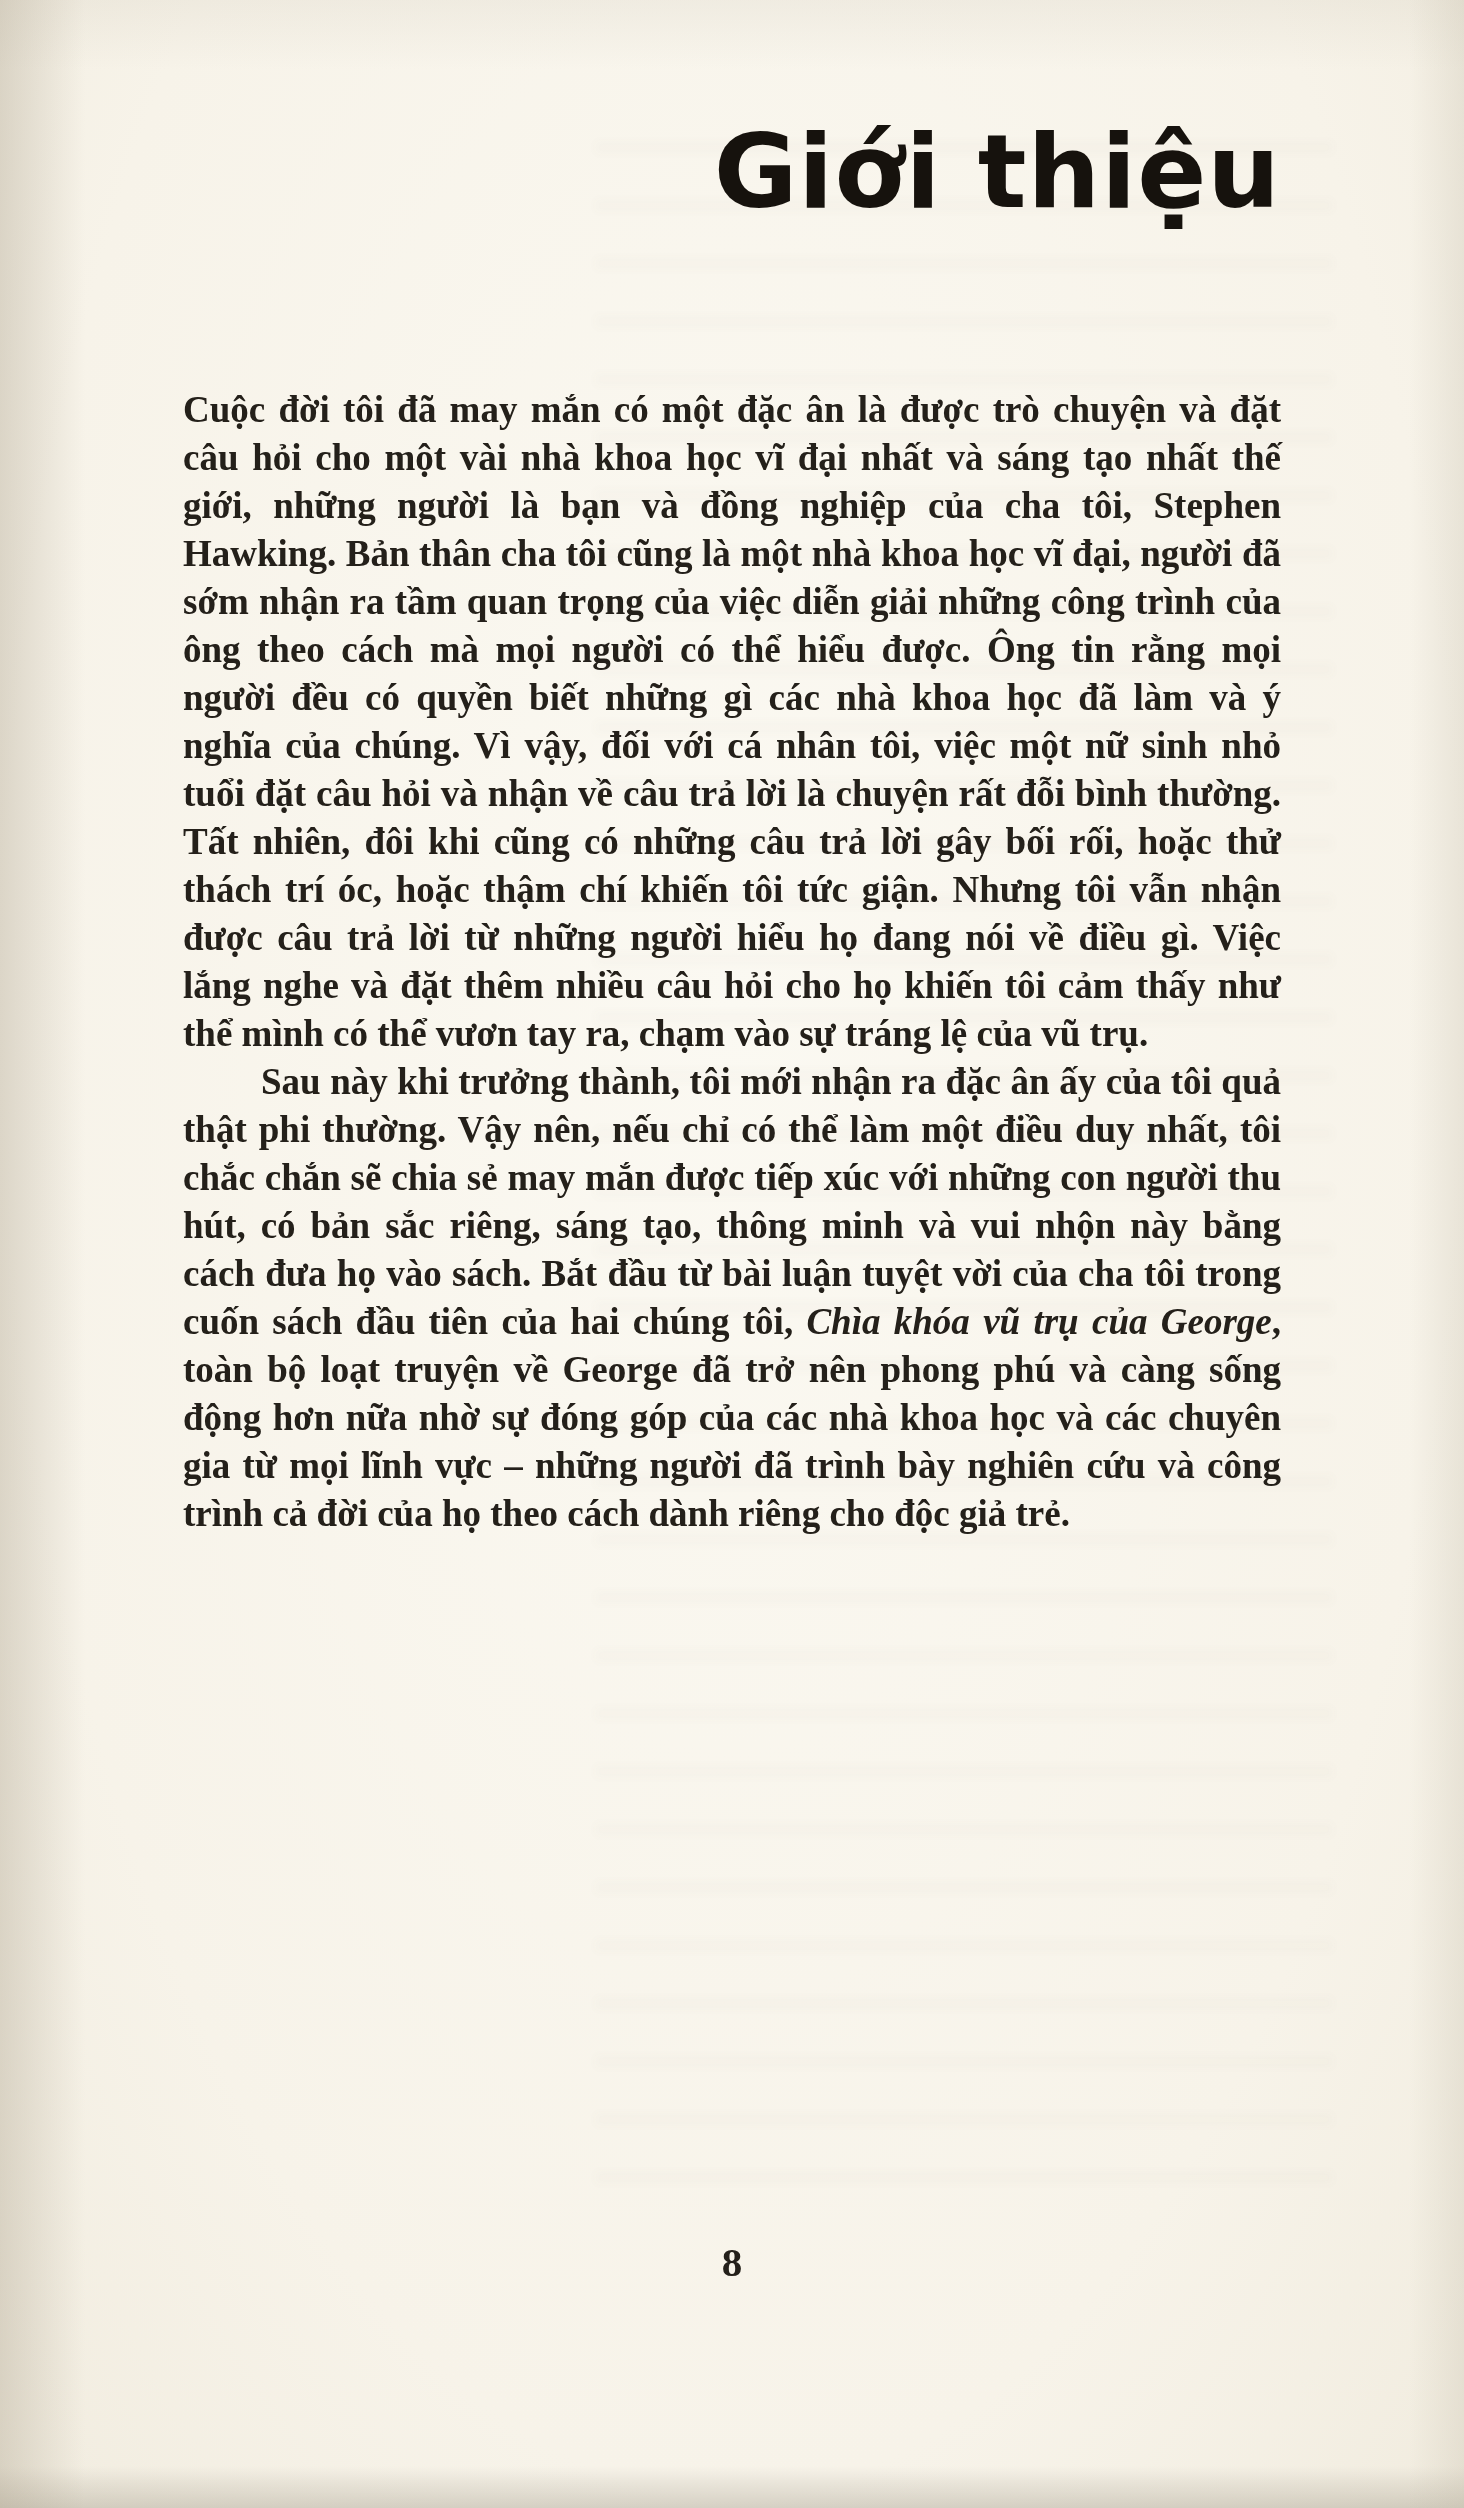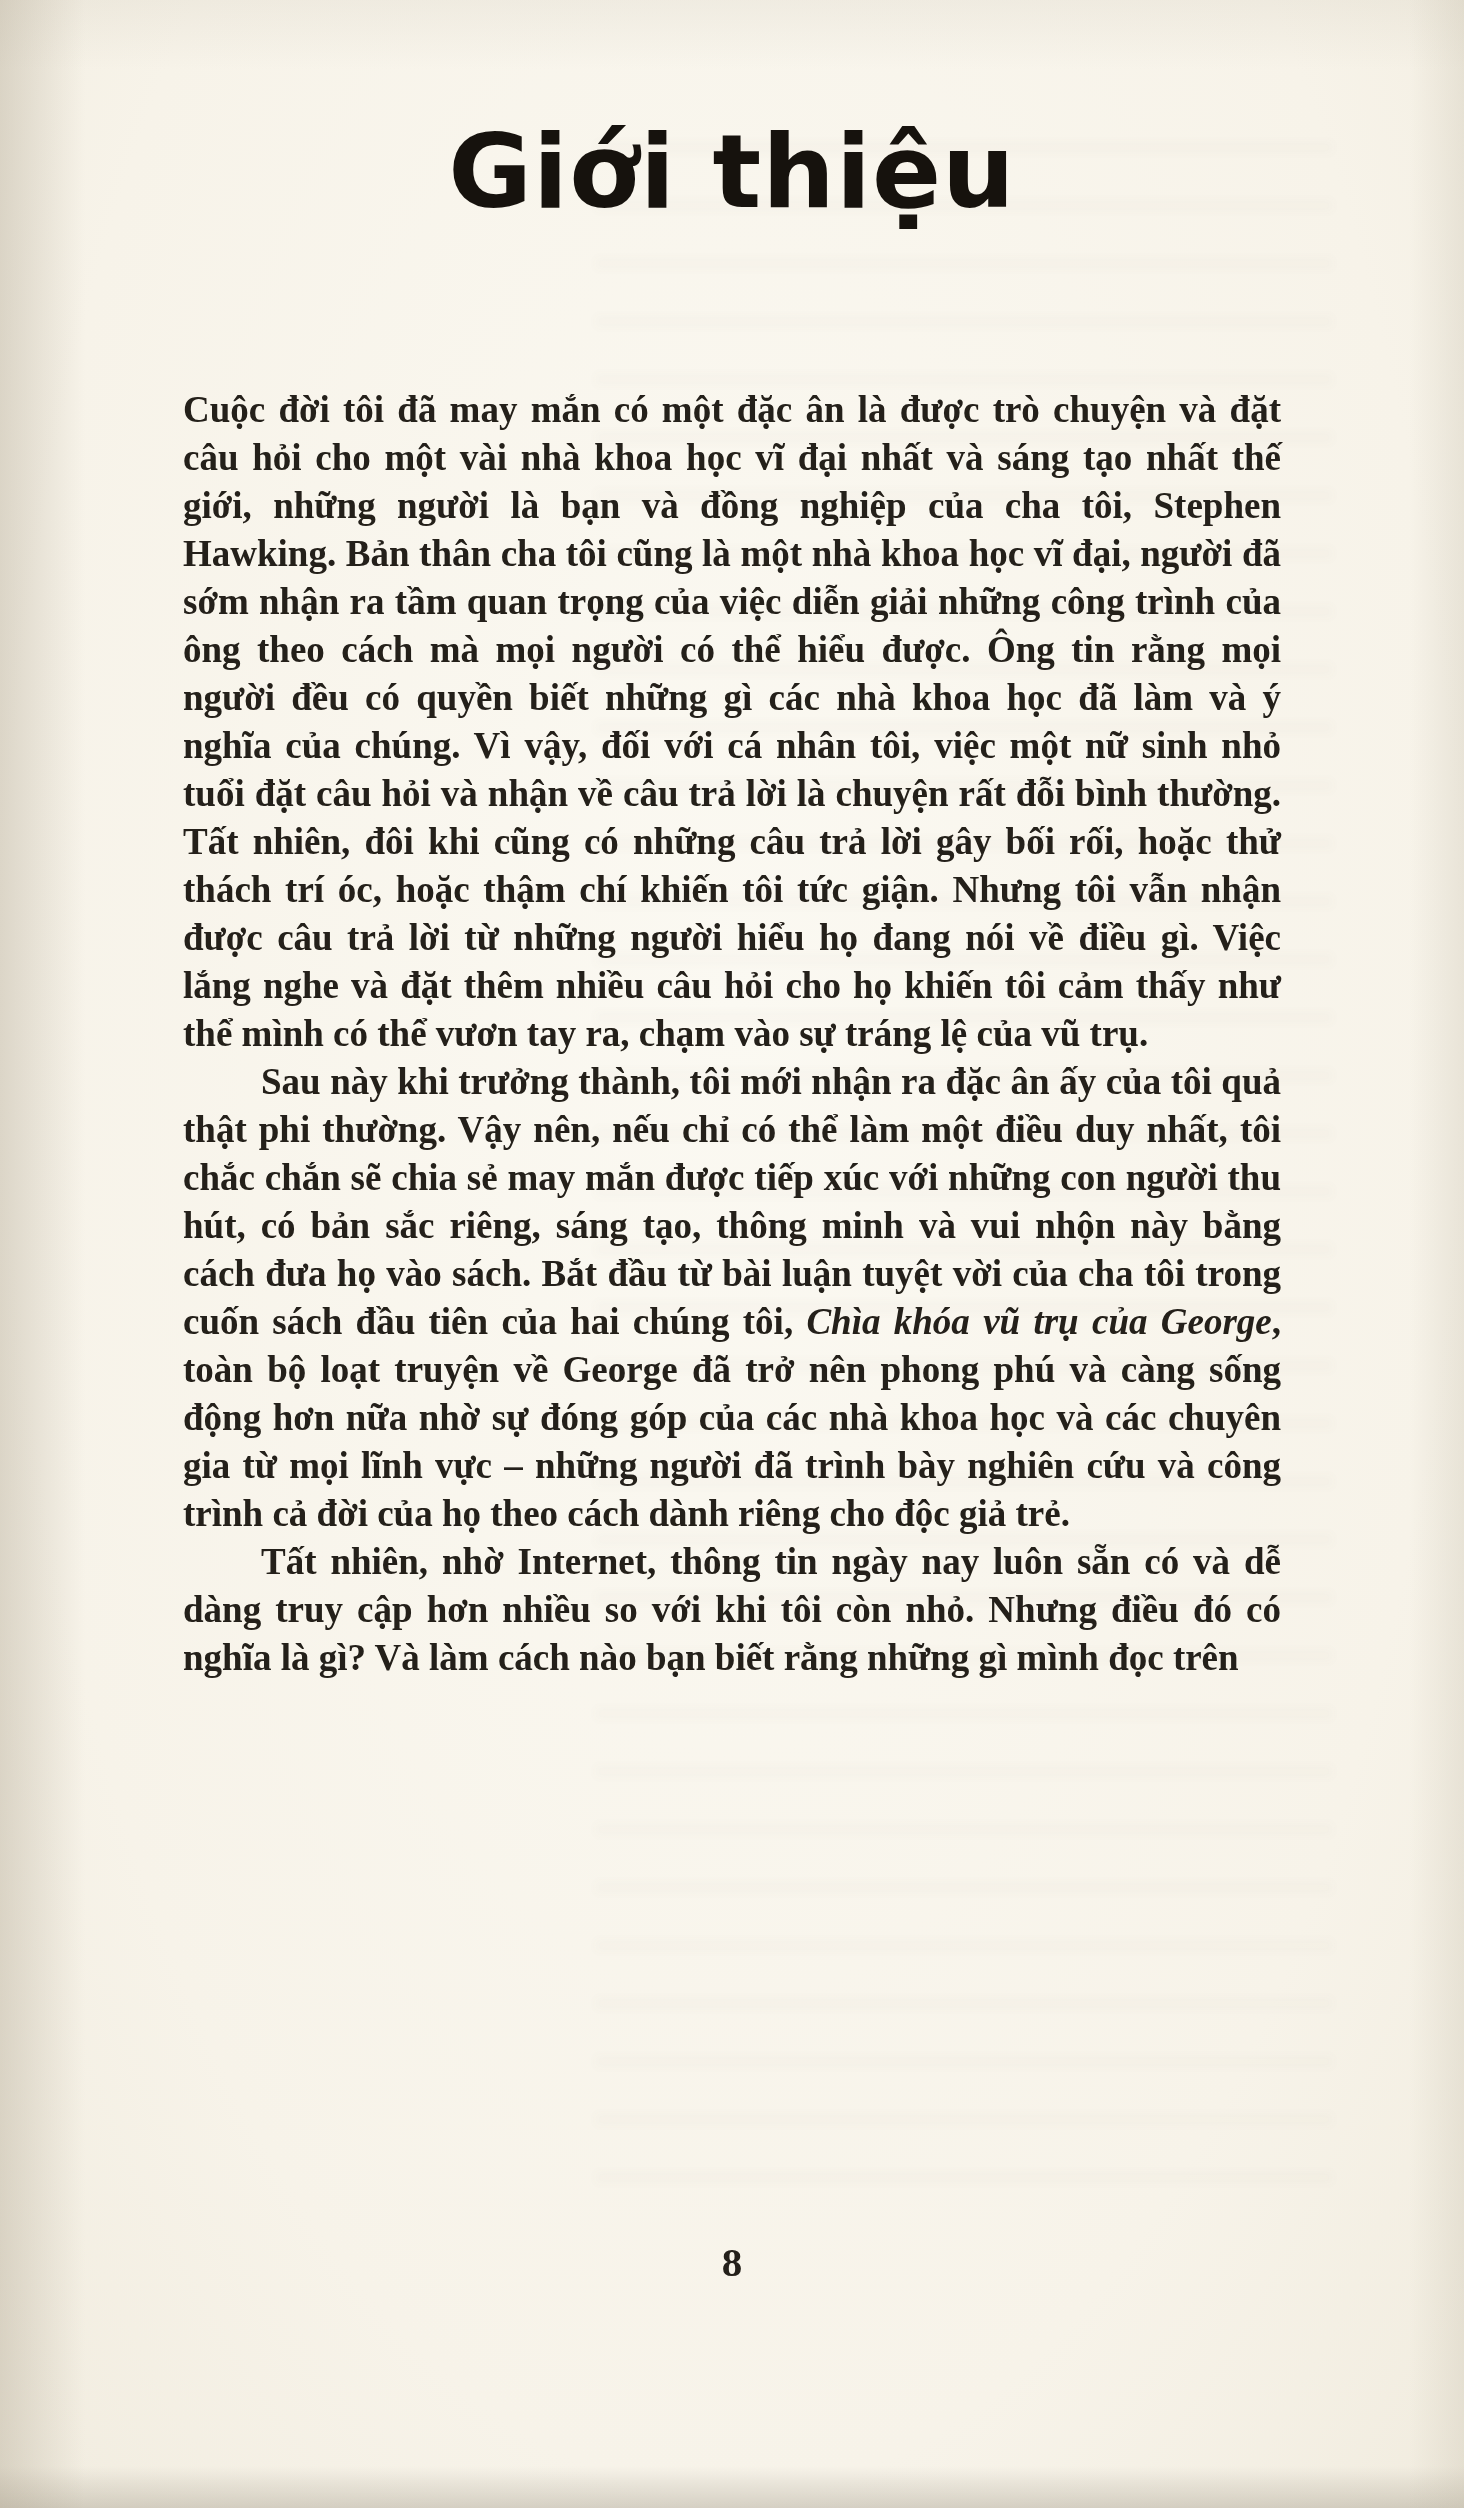--- a/index.html
+++ b/index.html
@@ -46,21 +46,21 @@
     inset: 0;
     padding: 116px 183px 0 183px;
   }
 
   .title {
     font-family: "DejaVu Sans", sans-serif;
     font-weight: 800;
     font-size: 102px;
     line-height: 1.1;
     letter-spacing: 1px;
-    text-align: center;
+    text-align: right;
     color: #16120d;
     margin-bottom: 158px;
   }
 
   .body-text {
     font-size: 37px;
     line-height: 48px;
     font-weight: 600;
     text-align: justify;
     color: #24201a;
@@ -90,19 +90,18 @@
 <div class="page">
 
   <h1 class="title">Giới thiệu</h1>
 
   <div class="body-text">
 
     <p class="para">Cuộc đời tôi đã may mắn có một đặc ân là được trò chuyện và đặt câu hỏi cho một vài nhà khoa học vĩ đại nhất và sáng tạo nhất thế giới, những người là bạn và đồng nghiệp của cha tôi, Stephen Hawking. Bản thân cha tôi cũng là một nhà khoa học vĩ đại, người đã sớm nhận ra tầm quan trọng của việc diễn giải những công trình của ông theo cách mà mọi người có thể hiểu được. Ông tin rằng mọi người đều có quyền biết những gì các nhà khoa học đã làm và ý nghĩa của chúng. Vì vậy, đối với cá nhân tôi, việc một nữ sinh nhỏ tuổi đặt câu hỏi và nhận về câu trả lời là chuyện rất đỗi bình thường. Tất nhiên, đôi khi cũng có những câu trả lời gây bối rối, hoặc thử thách trí óc, hoặc thậm chí khiến tôi tức giận. Nhưng tôi vẫn nhận được câu trả lời từ những người hiểu họ đang nói về điều gì. Việc lắng nghe và đặt thêm nhiều câu hỏi cho họ khiến tôi cảm thấy như thể mình có thể vươn tay ra, chạm vào sự tráng lệ của vũ trụ.</p>
 
     <p class="para indent"><span>Sau này khi trưởng thành, tôi mới nhận ra đặc ân ấy của tôi quả thật phi thường. Vậy nên, nếu chỉ có thể làm một điều duy nhất, tôi chắc chắn sẽ chia sẻ may mắn được tiếp xúc với những con người thu hút, có bản sắc riêng, sáng tạo, thông minh và vui nhộn này bằng cách đưa họ vào sách. Bắt đầu từ bài luận tuyệt vời của cha tôi trong cuốn sách đầu tiên của hai chúng tôi, </span><em class="book-title">Chìa khóa vũ trụ của George</em><span>, toàn bộ loạt truyện về George đã trở nên phong phú và càng sống động hơn nữa nhờ sự đóng góp của các nhà khoa học và các chuyên gia từ mọi lĩnh vực – những người đã trình bày nghiên cứu và công trình cả đời của họ theo cách dành riêng cho độc giả trẻ.</span></p>
 
-    <p class="para indent">Tất nhiên, nhờ Internet, thông tin ngày nay luôn sẵn có và dễ dàng truy cập hơn nhiều so với khi tôi còn nhỏ. Nhưng điều đó có nghĩa là gì? Và làm cách nào bạn biết rằng những gì mình đọc trên</p>
 
   </div>
 
   <div class="page-number">8</div>
 
 </div>
 
 </body></html>

